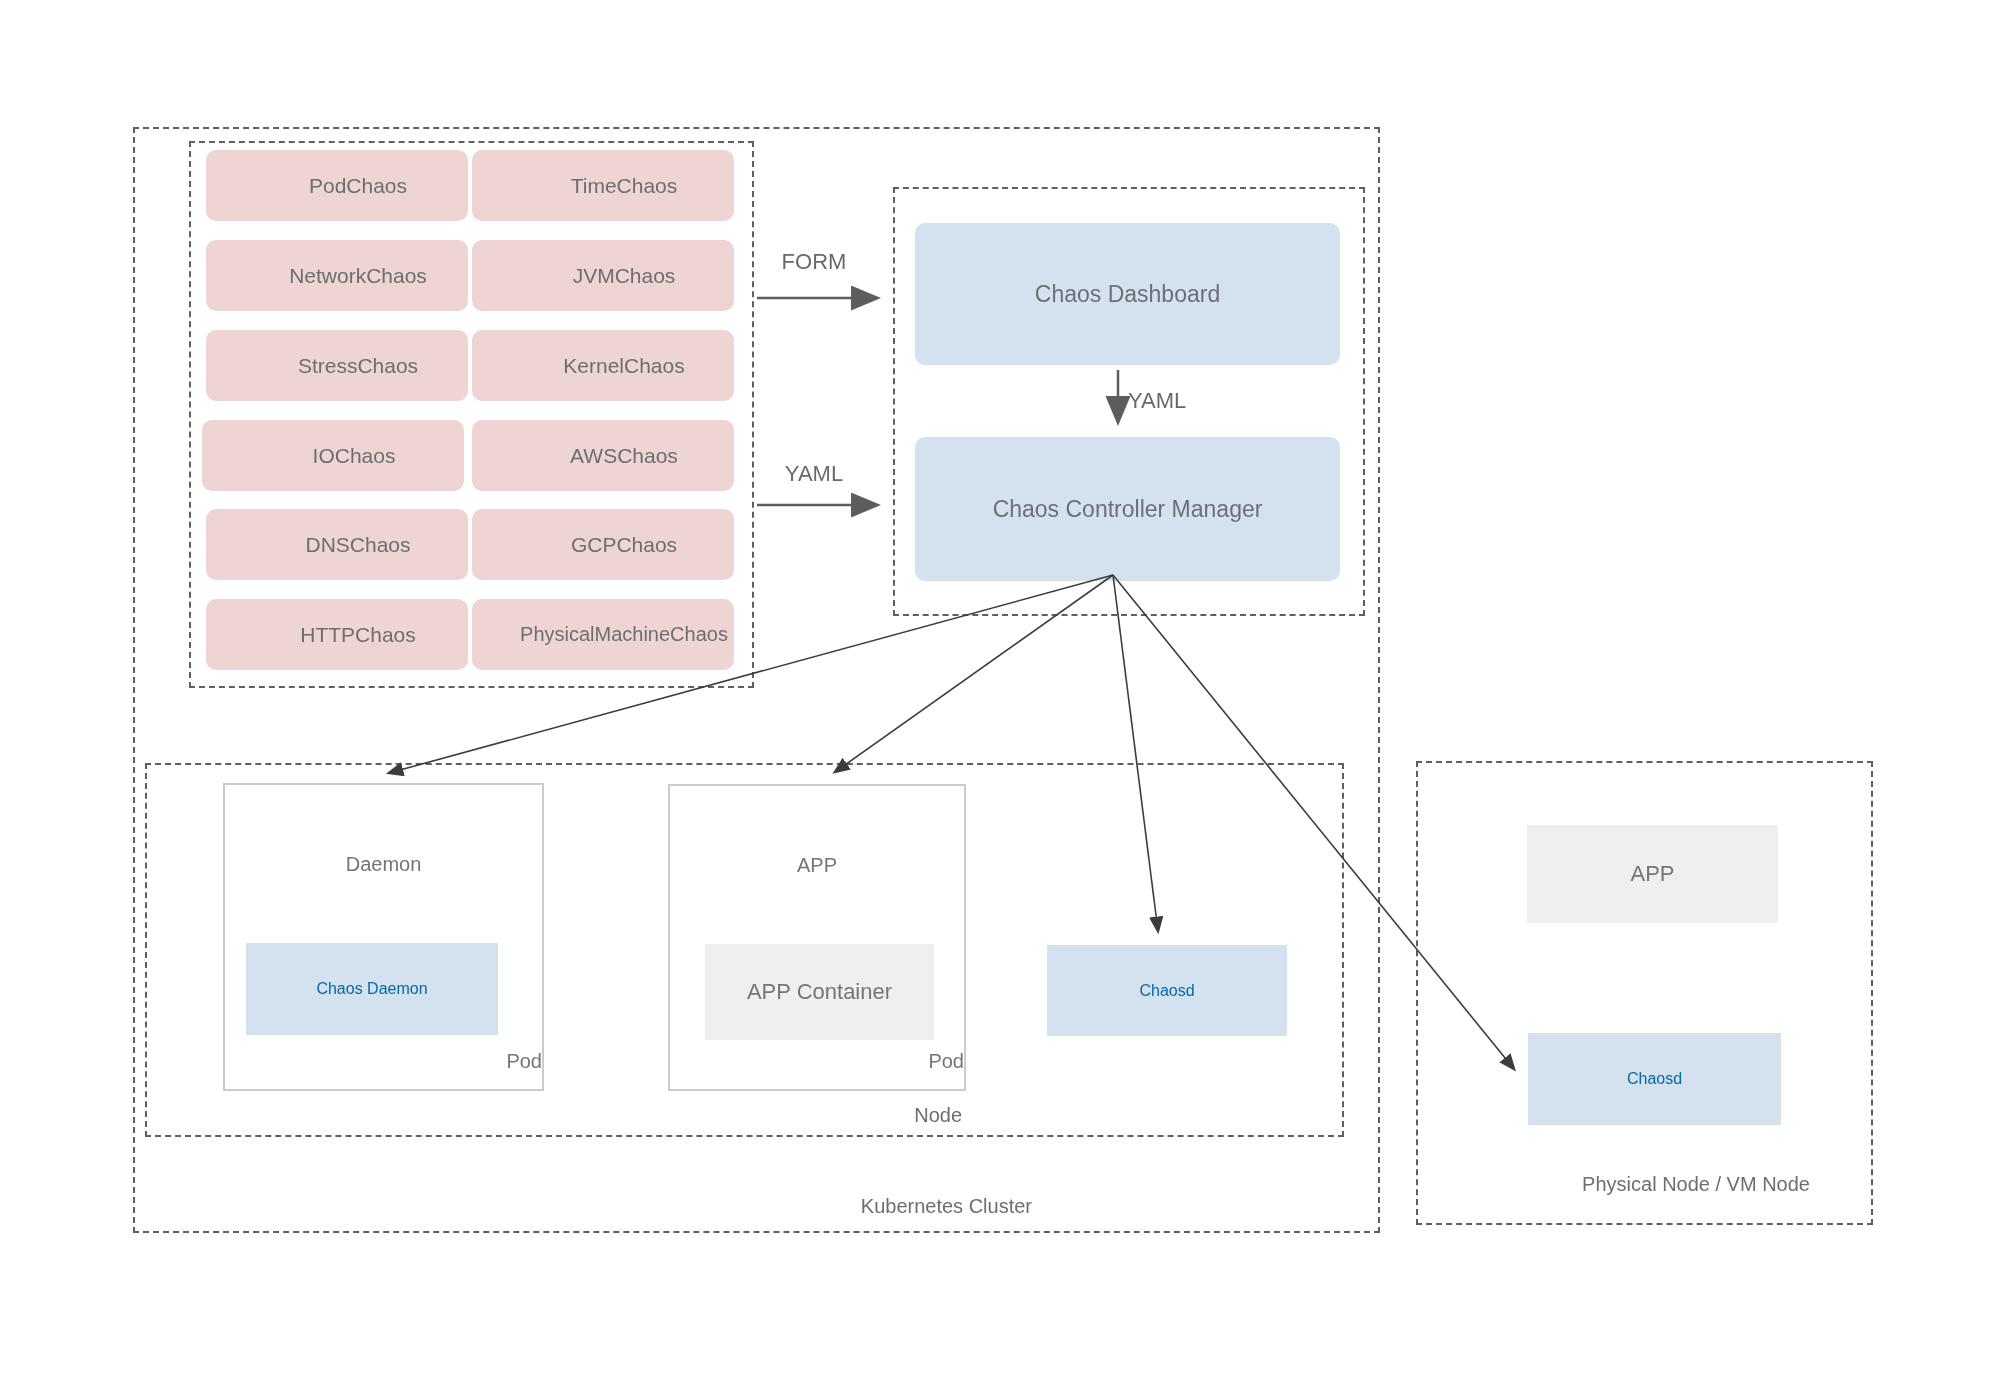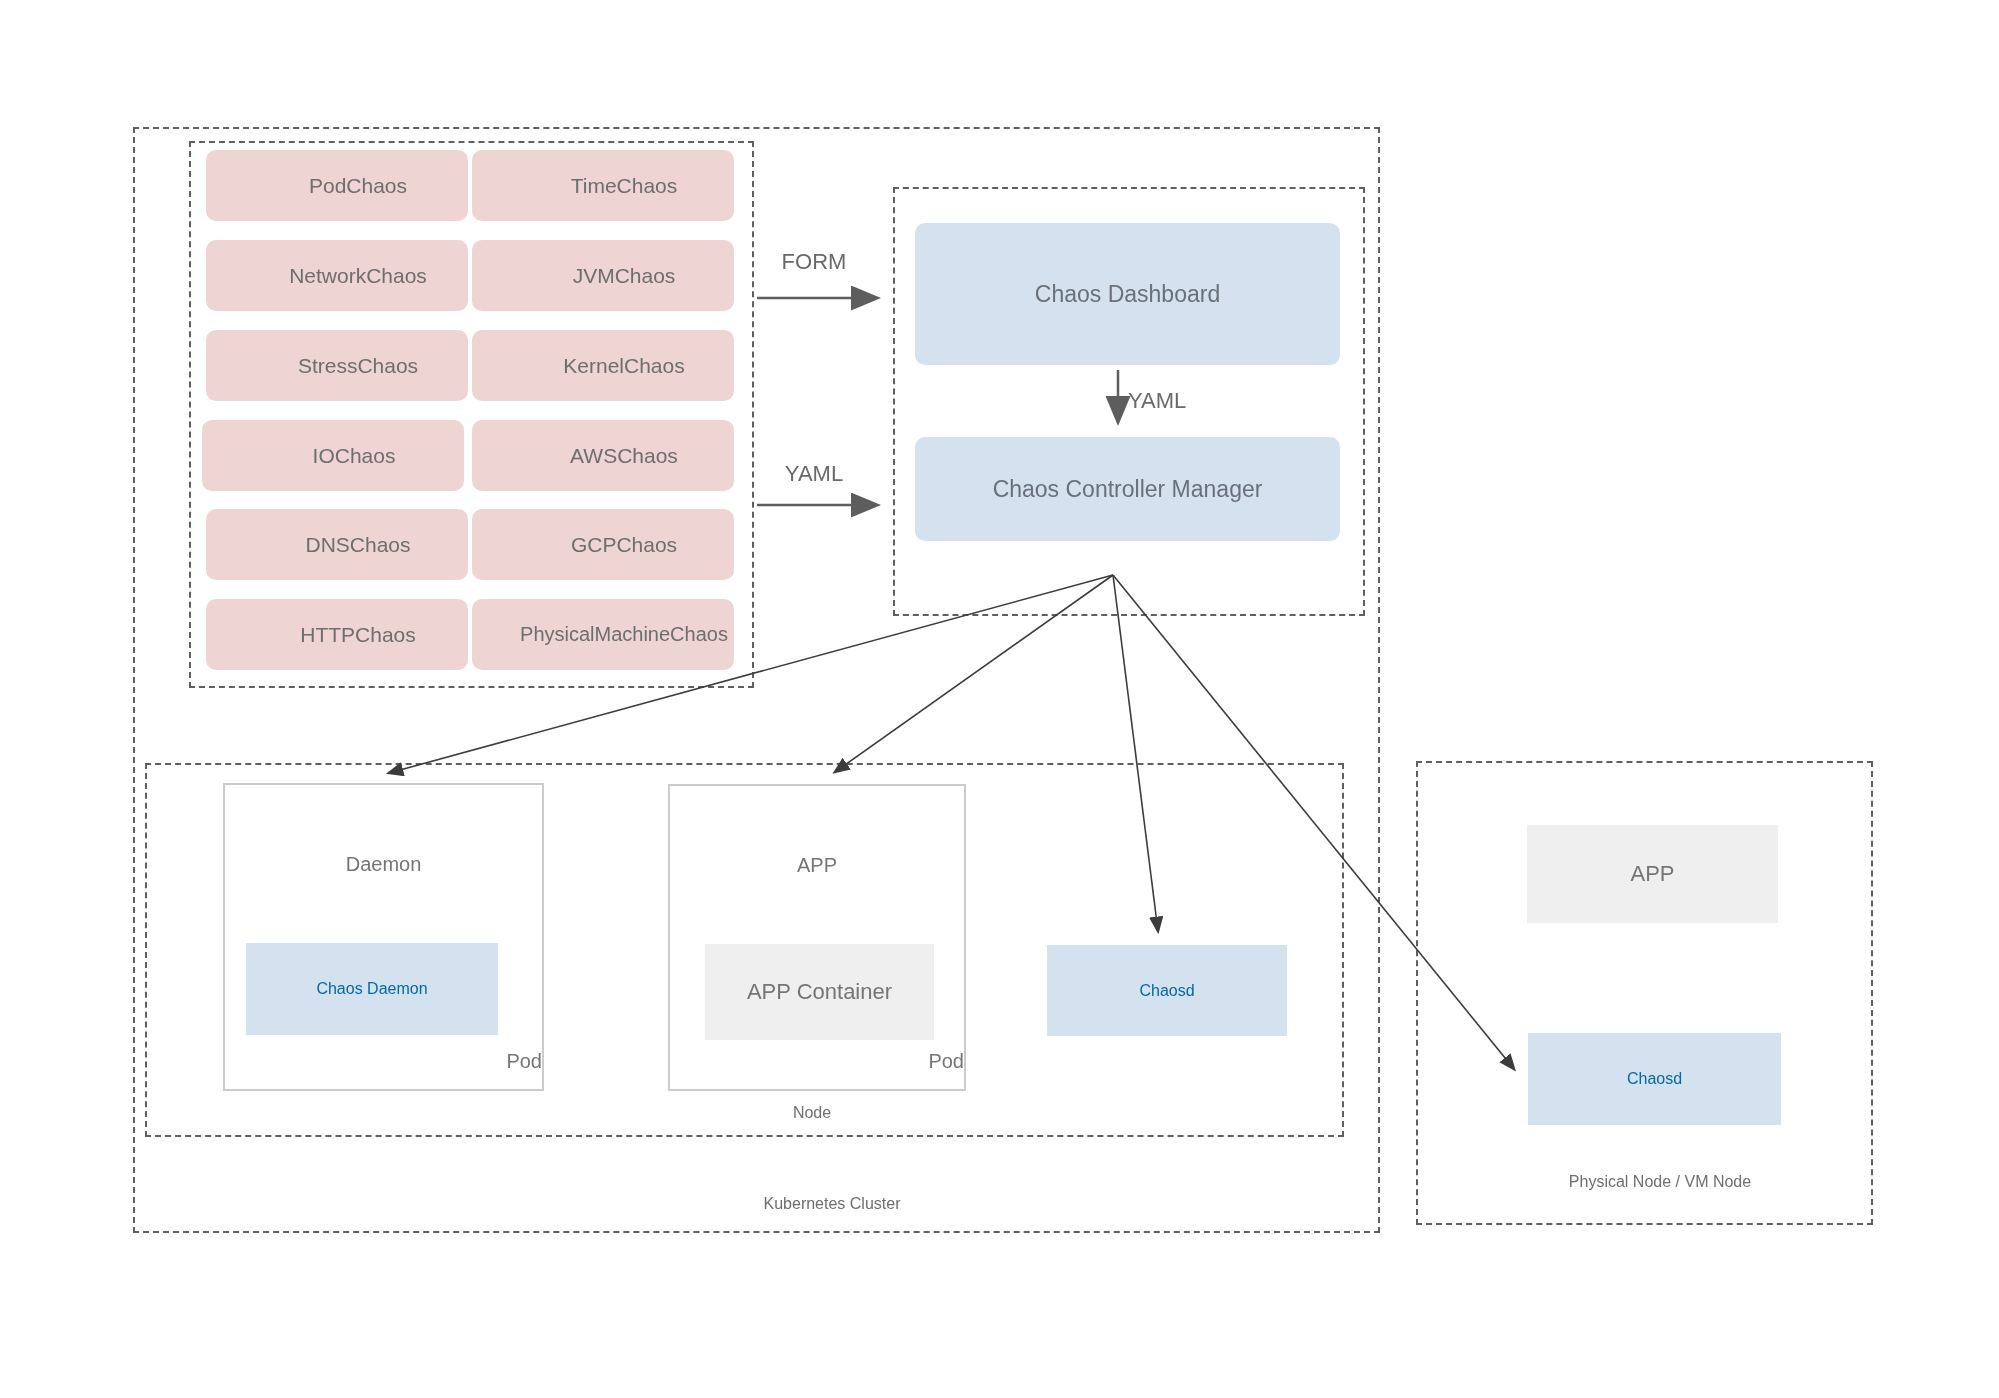--- a/index.html
+++ b/index.html
@@ -71,22 +71,22 @@
     position:absolute;left:0;right:0;bottom:16px;
     text-align:right;color:#757575;font-size:20px;
   }
   .flow-label{
     position:absolute;
     color:#696969;font-size:22px;
     text-align:center;
   }
   .region-label{
     position:absolute;
-    color:#6e6e6e;font-size:16px;
-    text-align:center;
+    color:#6e6e6e;font-size:20px;
+    text-align:right;
   }
   svg.arrows{
     position:absolute;left:0;top:0;
     width:1999px;height:1398px;
     pointer-events:none;
   }
 </style>
 </head>
 <body>
 
@@ -109,21 +109,21 @@
   <div class="chaos-box" style="left:472px;top:509px;">GCPChaos</div>
   <div class="chaos-box" style="left:206px;top:599px;">HTTPChaos</div>
   <div class="chaos-box" style="left:472px;top:599px;font-size:20px;">PhysicalMachineChaos</div>
 
   <div class="flow-label" style="left:744px;top:249px;width:140px;">FORM</div>
   <div class="flow-label" style="left:744px;top:461px;width:140px;">YAML</div>
   <div class="flow-label" style="left:1128px;top:388px;text-align:left;">YAML</div>
 
   <div class="dashed-box" style="left:893px;top:187px;width:472px;height:429px;"></div>
   <div class="blue-rounded" style="left:915px;top:223px;width:425px;height:142px;">Chaos Dashboard</div>
-  <div class="blue-rounded" style="left:915px;top:437px;width:425px;height:104px;">Chaos Controller Manager</div>
+  <div class="blue-rounded" style="left:915px;top:437px;width:425px;height:144px;">Chaos Controller Manager</div>
 
   <div class="dashed-box" style="left:145px;top:763px;width:1199px;height:374px;"></div>
   <div class="region-label" style="left:662px;top:1104px;width:300px;">Node</div>
 
   <div class="pod-box" style="left:223px;top:783px;width:321px;height:308px;">
     <div class="pod-title">Daemon</div>
     <div class="blue-plain" style="left:21px;top:158px;width:252px;height:92px;">Chaos Daemon</div>
     <div class="pod-footer">Pod</div>
   </div>
 

